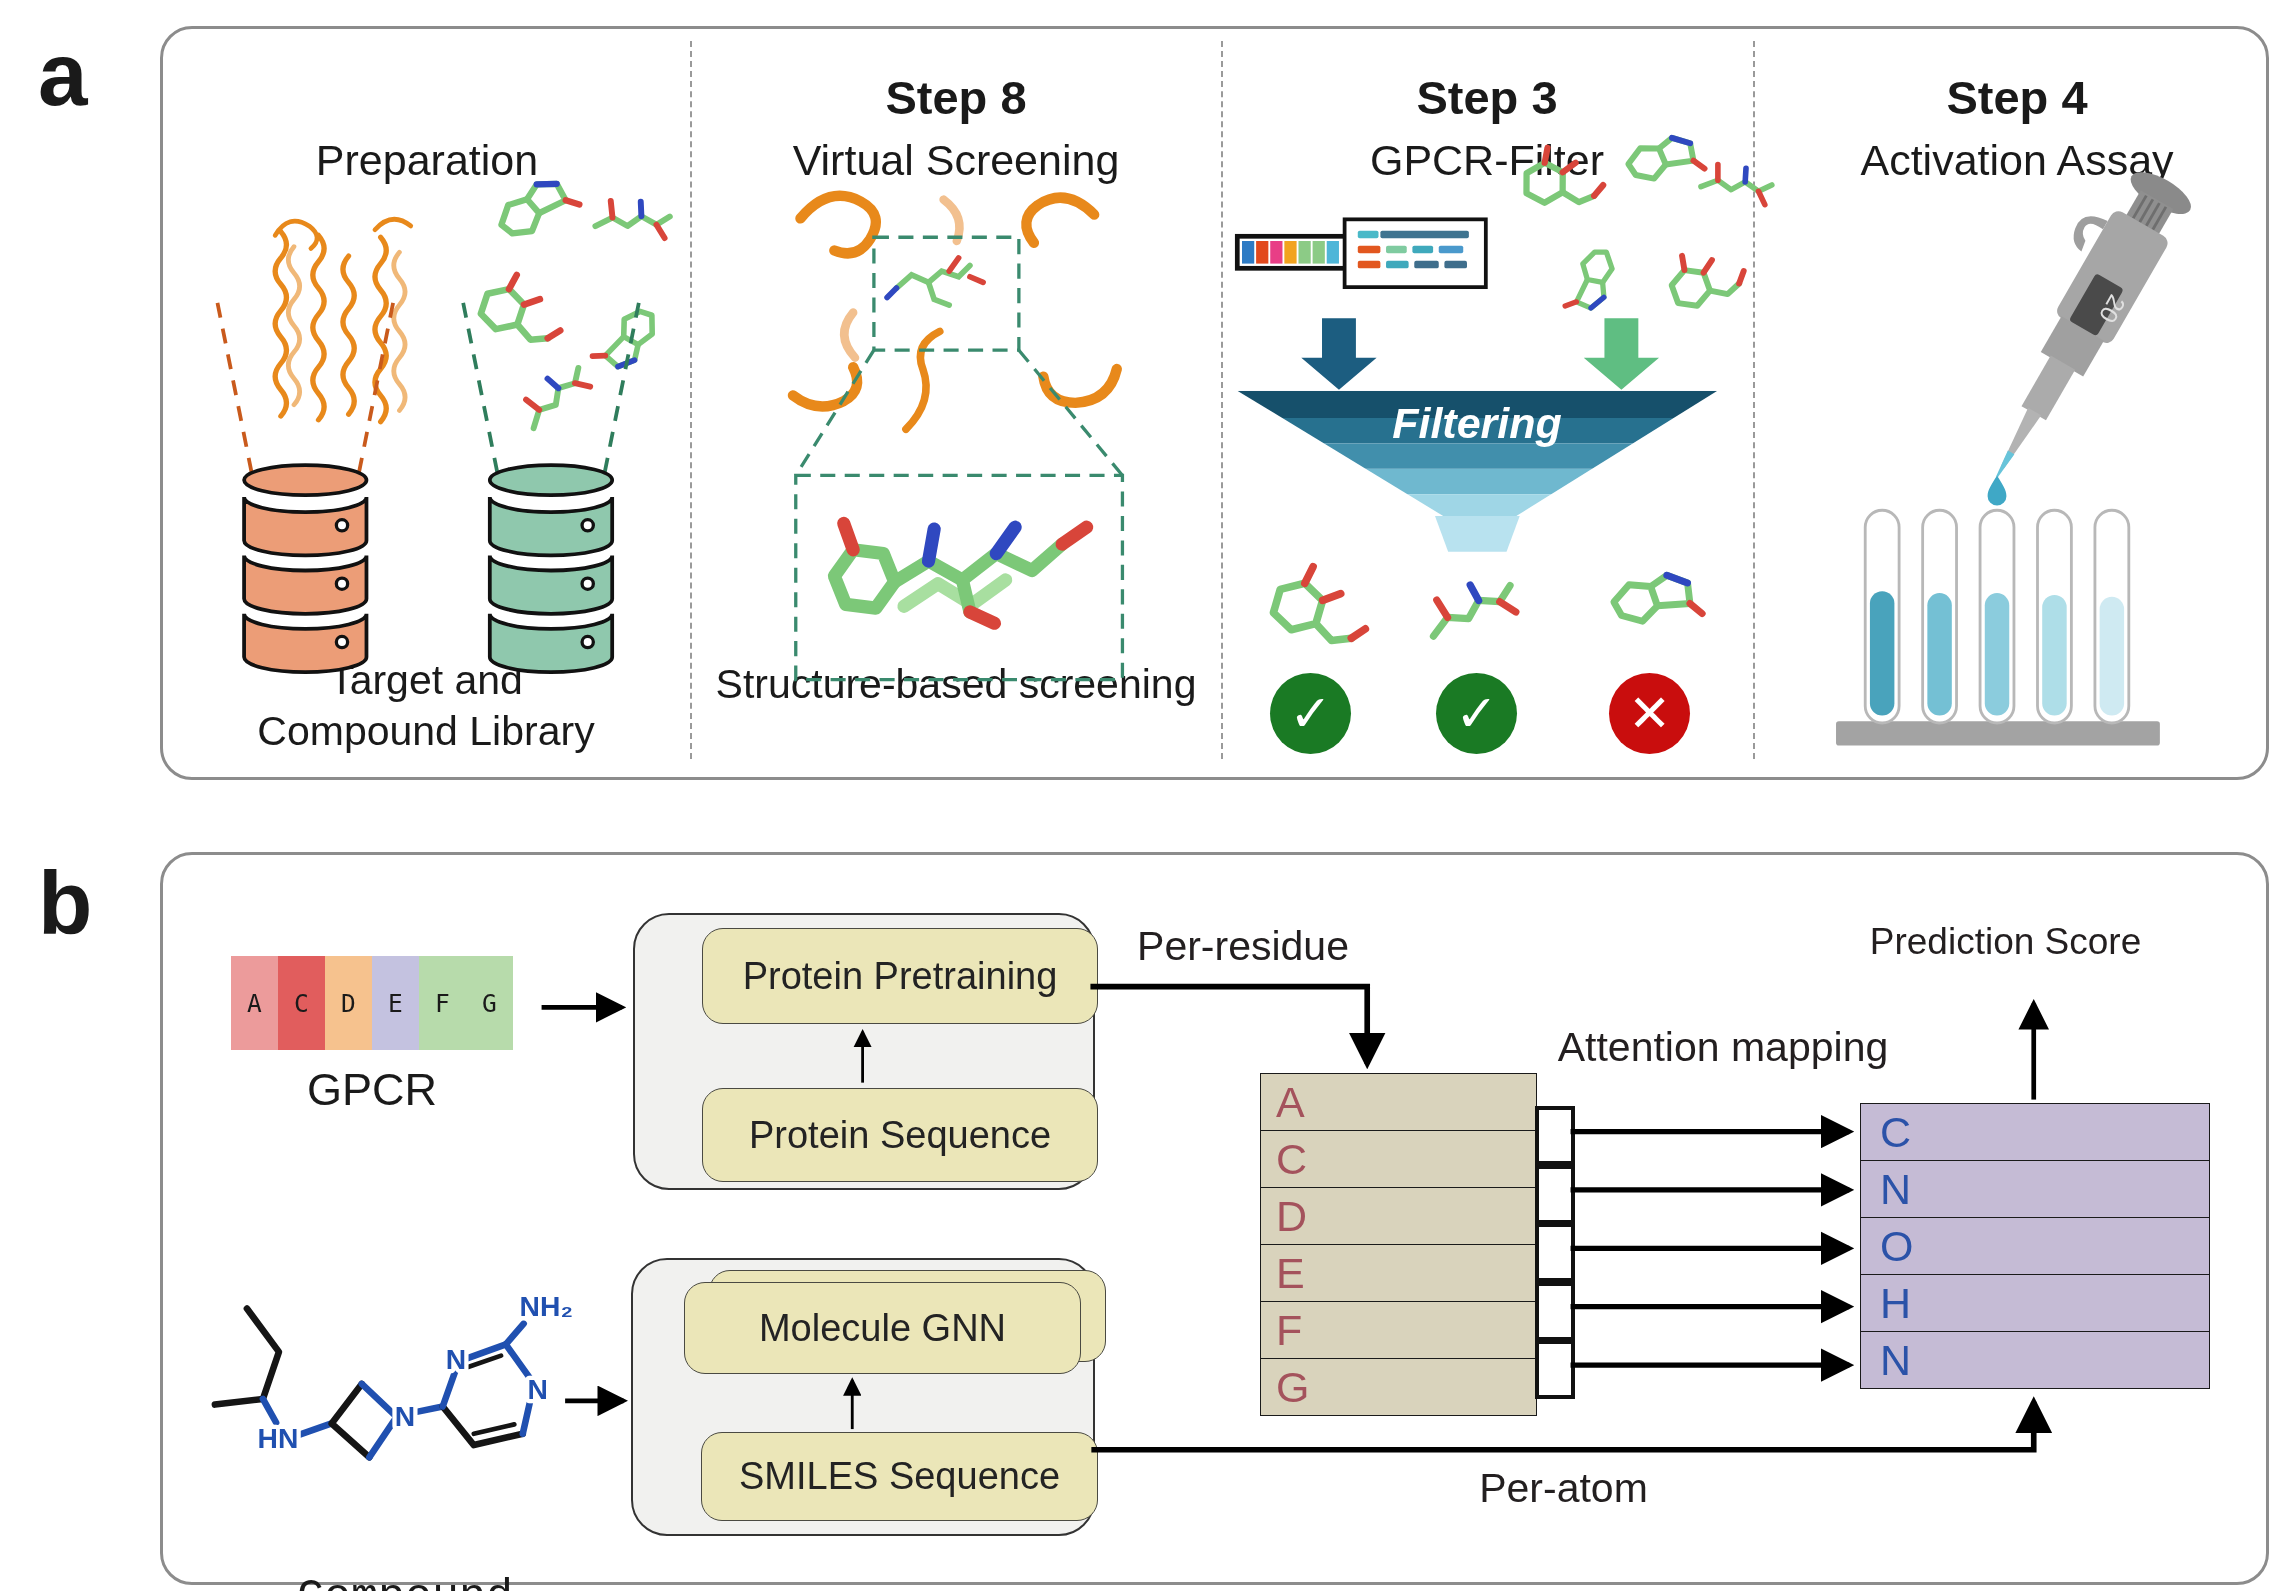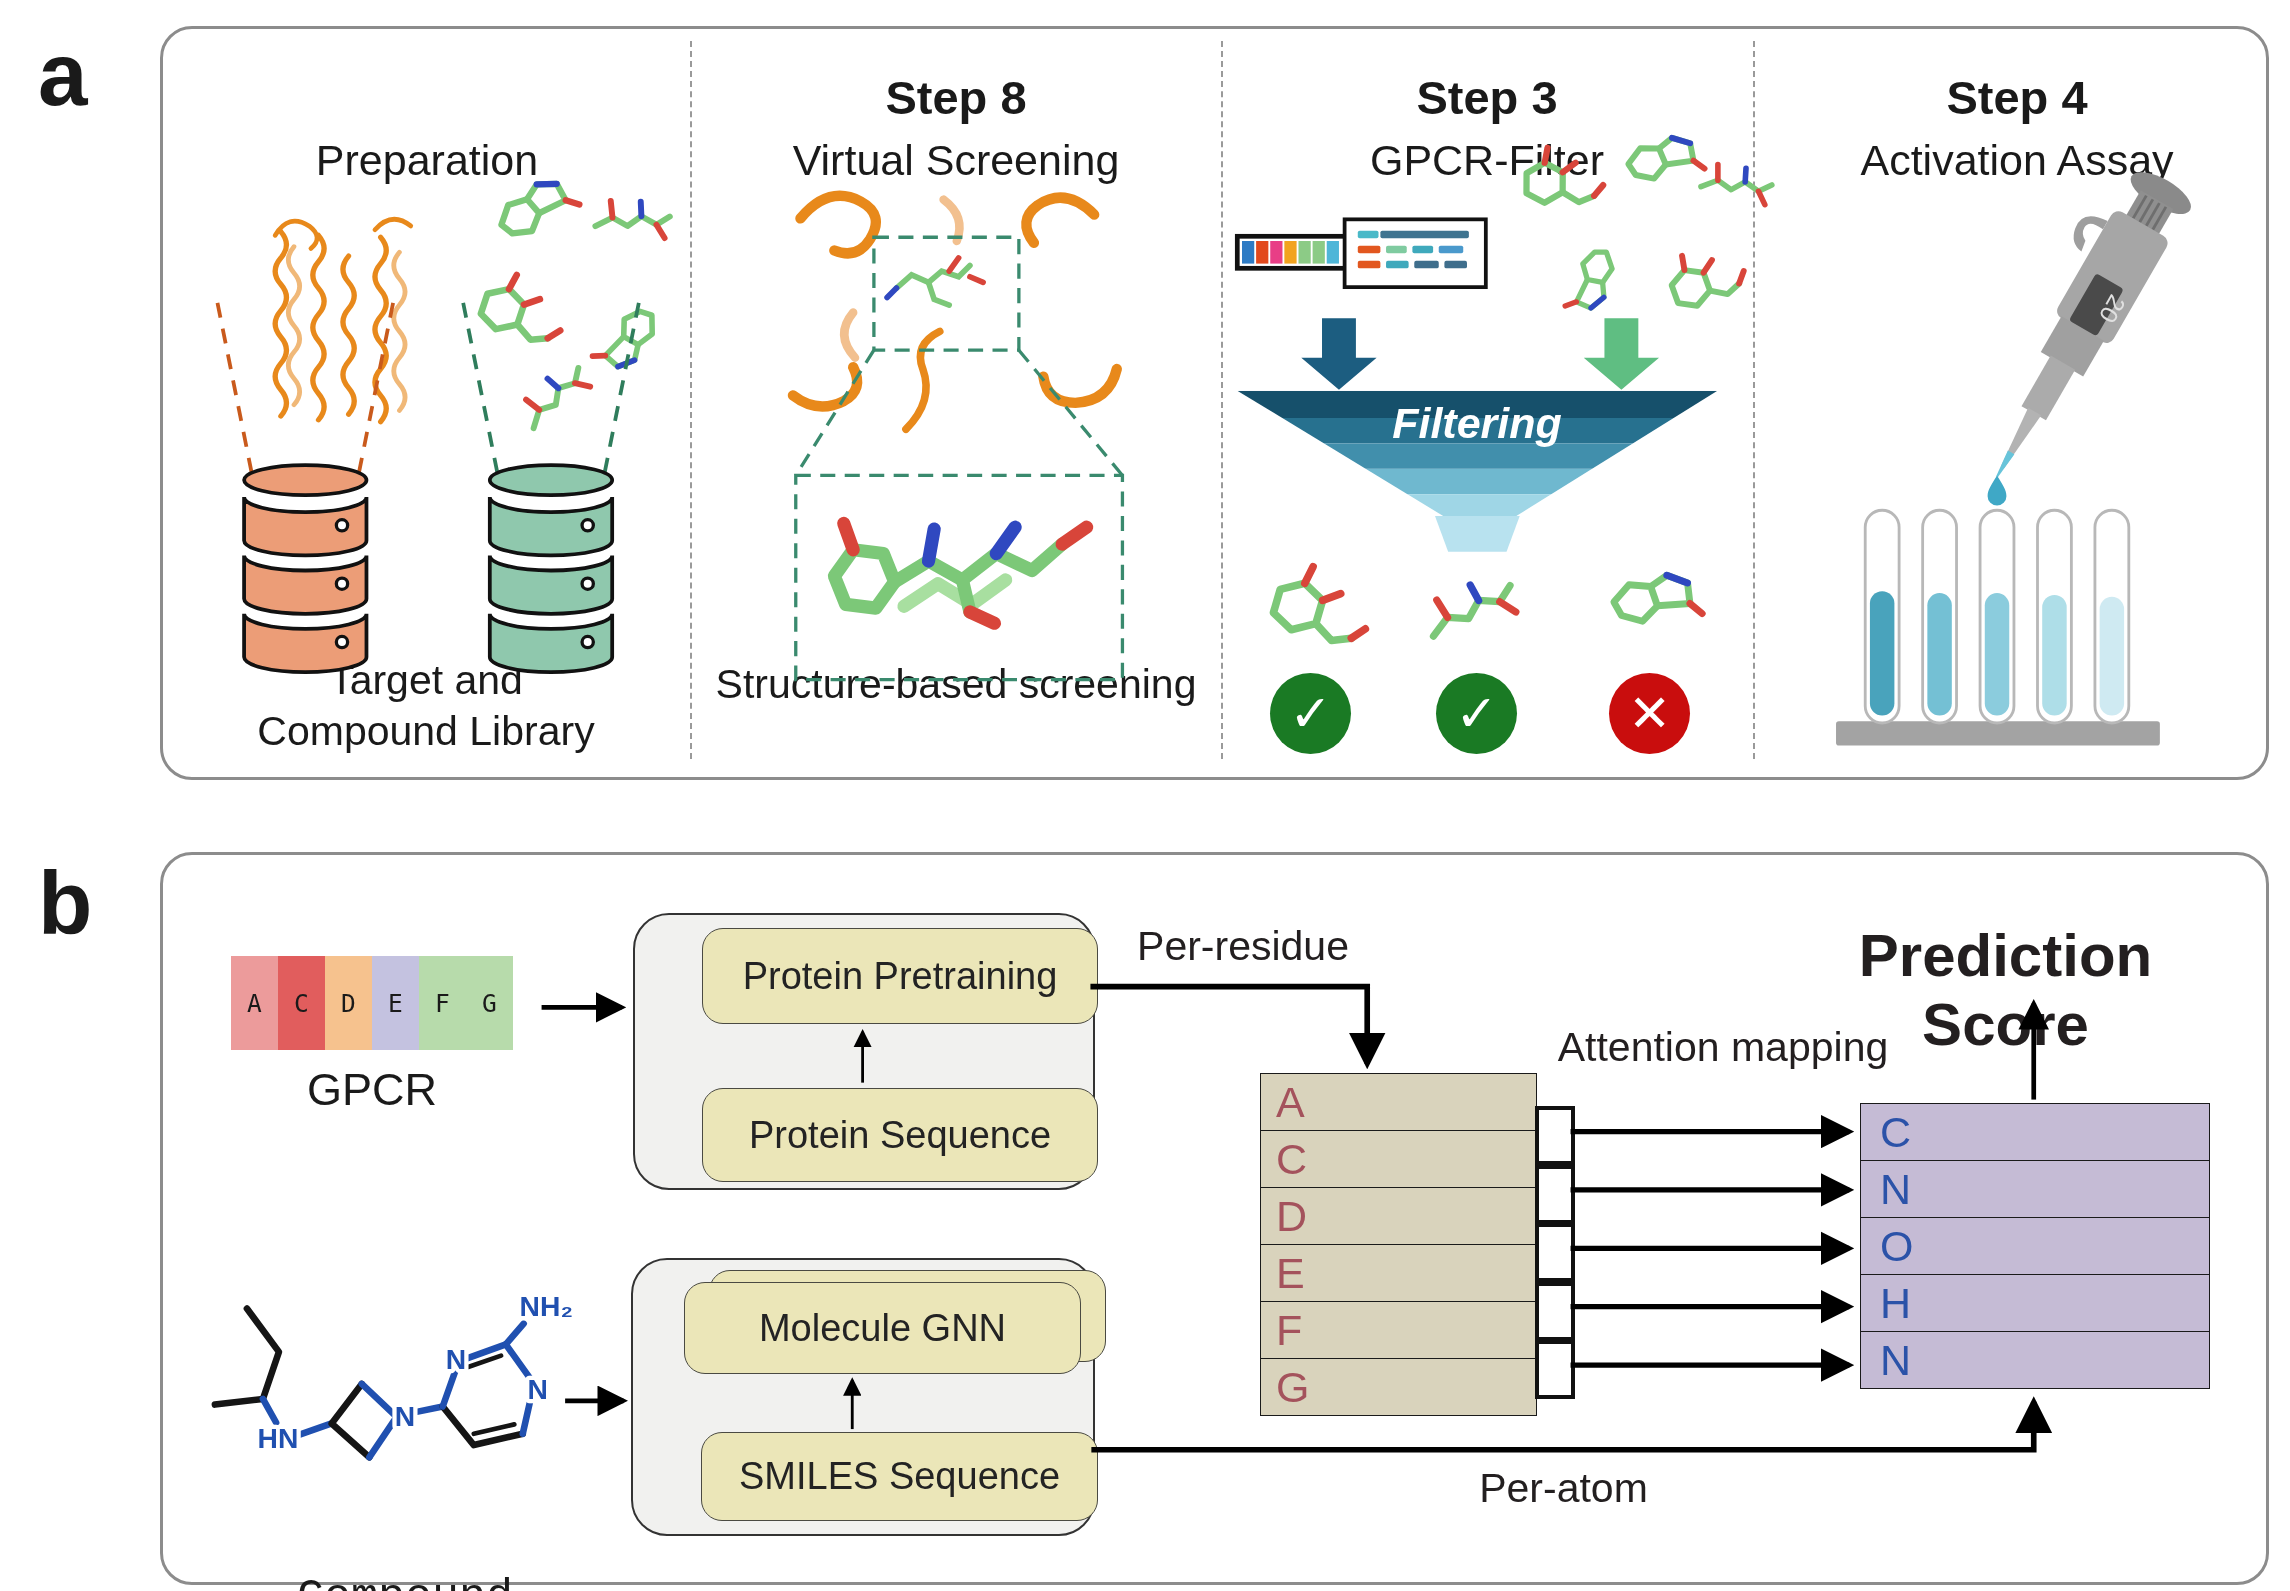--- a/index.html
+++ b/index.html
@@ -85,21 +85,21 @@
   <div class="chip" style="left:666px;top:928px;width:394px;height:94px;">Protein Pretraining</div>
   <div class="chip" style="left:666px;top:1088px;width:394px;height:92px;">Protein Sequence</div>
 
   <div class="model-box" style="left:631px;top:1258px;width:460px;height:274px;"></div>
   <div class="chip" style="left:673px;top:1270px;width:395px;height:90px;"></div>
   <div class="chip" style="left:648px;top:1282px;width:395px;height:90px;">Molecule GNN</div>
   <div class="chip" style="left:665px;top:1432px;width:395px;height:87px;">SMILES Sequence</div>
 
   <div class="flow-label" style="left:1102px;top:923px;width:282px;">Per-residue</div>
   <div class="flow-label" style="left:1544px;top:1024px;width:358px;">Attention mapping</div>
-  <div class="flow-label" style="left:1817px;top:921px;width:377px;font-size:60px;font-weight:bold;">Prediction Score</div>
+  <div class="flow-label" style="left:1817px;top:921px;width:377px;font-size:37px;">Prediction Score</div>
   <div class="flow-label" style="left:1375px;top:1465px;width:377px;">Per-atom</div>
   <div class="big-label" style="left:240px;top:1572px;width:330px;font-family:Liberation Mono, monospace;">Compound</div>
 
   <div class="res-table">
     <div class="res-row">A</div>
     <div class="res-row">C</div>
     <div class="res-row">D</div>
     <div class="res-row">E</div>
     <div class="res-row">F</div>
     <div class="res-row">G</div>

